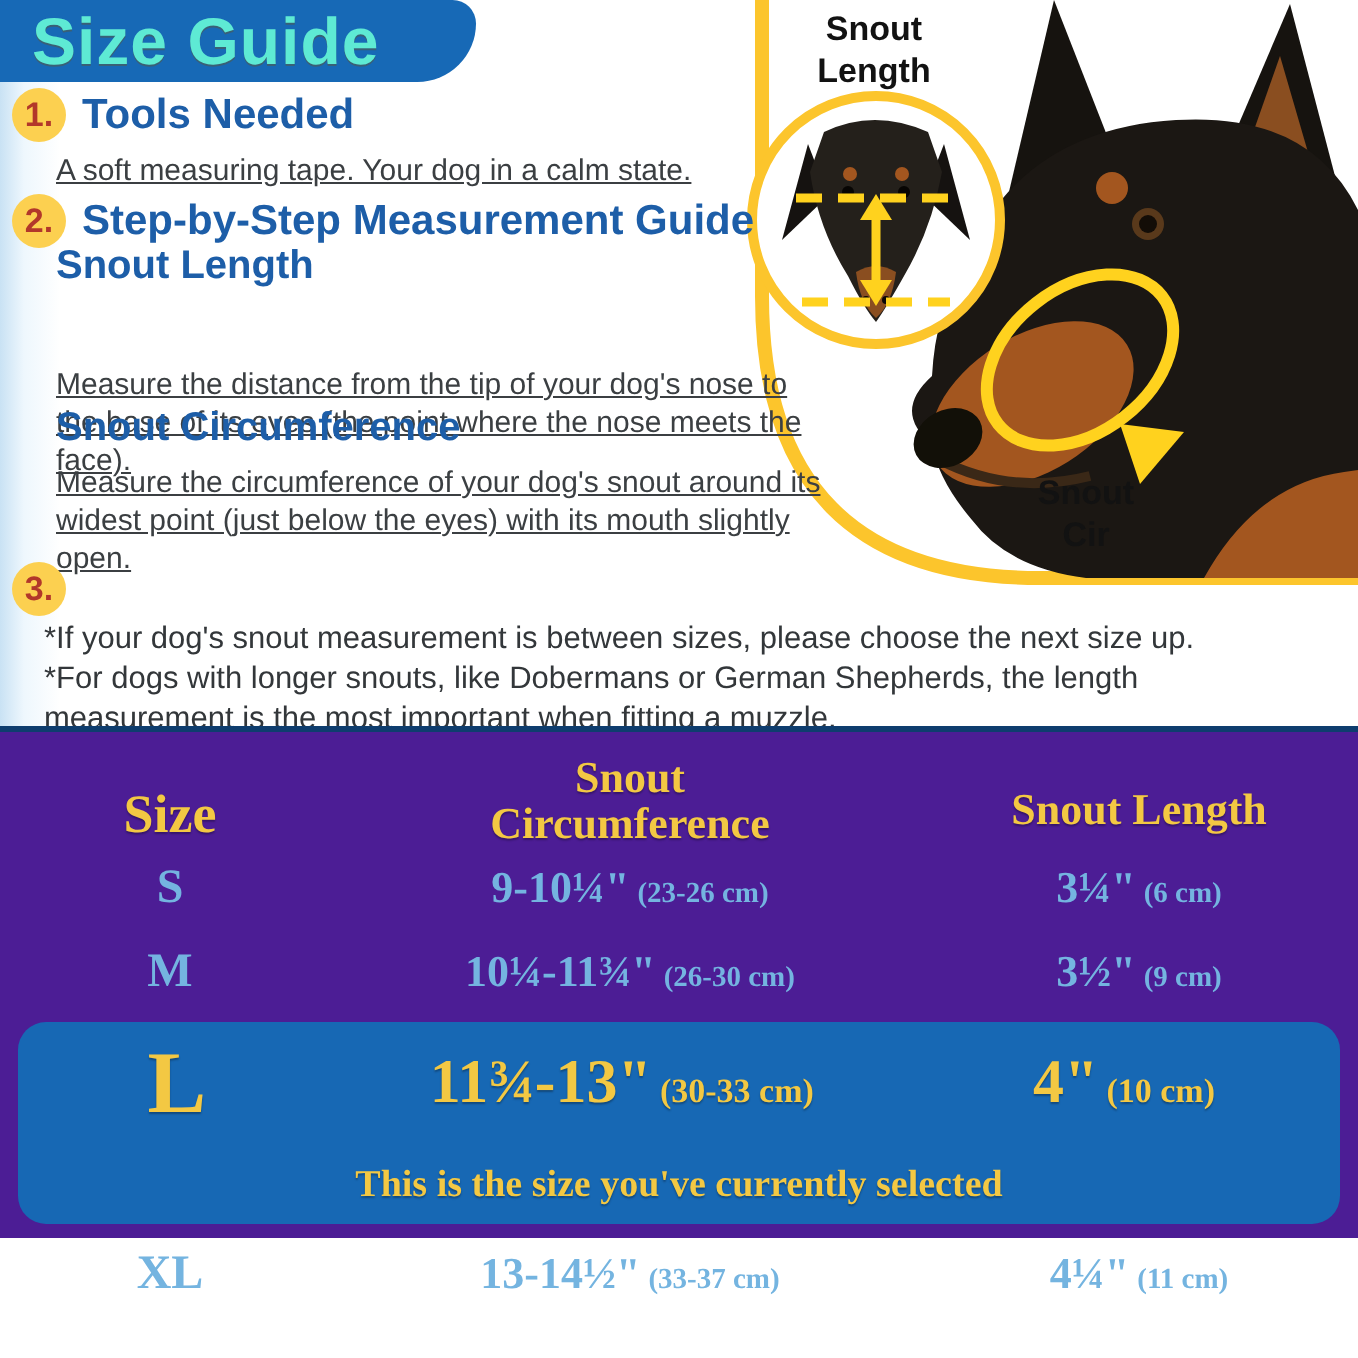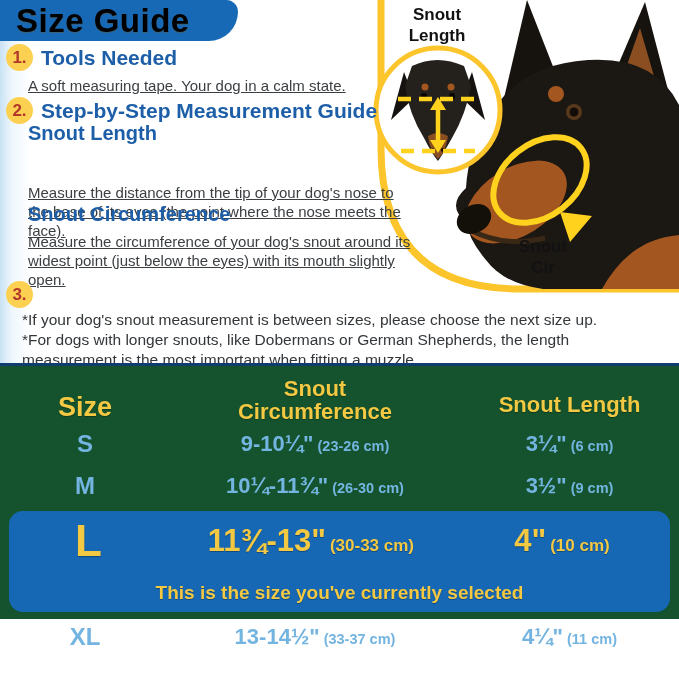--- a/index.html
+++ b/index.html
@@ -6,37 +6,37 @@
   body{font-family:"Liberation Sans","DejaVu Sans",sans-serif;width:679px;height:679px;overflow:hidden;background:#fff;}
   .page{position:relative;width:679px;height:679px;}
 
   
   .top{position:absolute;left:0;top:0;width:679px;height:363px;
        background:linear-gradient(90deg,#c9e2f4 0px,#eef7fd 12px,#ffffff 30px);}
   .deco{position:absolute;left:0;top:0;pointer-events:none;}
 
   .banner{position:absolute;left:0;top:0;width:238px;height:41px;background:#1769b6;
           border-radius:0 12px 30px 0;display:flex;align-items:center;padding-left:16px;box-sizing:border-box;}
-  .title{font-size:33px;font-weight:bold;color:#000000;letter-spacing:0.5px;
+  .title{font-size:33px;font-weight:bold;color:#5eead4;letter-spacing:0.5px;
          text-shadow:0 1px 0 rgba(120,80,0,0.35);}
 
   .step{position:absolute;display:flex;align-items:center;gap:8px;}
   .num{width:27px;height:27px;border-radius:50%;background:#fcd050;color:#b2372a;
        font-weight:bold;font-size:17px;display:flex;align-items:center;justify-content:center;flex:0 0 27px;}
   .h1{font-size:21px;font-weight:bold;color:#1d5ea8;white-space:nowrap;}
   .subhead{position:absolute;font-size:20px;font-weight:bold;color:#1d5ea8;}
   .body{position:absolute;font-size:15px;color:#3b3f42;line-height:19px;text-decoration:underline;}
   .note{position:absolute;font-size:15.5px;color:#33373a;line-height:20px;}
 
   .dog-label{position:absolute;font-size:17px;font-weight:bold;color:#121212;
              text-align:center;line-height:1.22;}
 
   
-  .table{position:absolute;left:0;top:363px;width:679px;height:256px;background:#14532d;
-         border-top:3px solid #0e3d6e;box-sizing:border-box;padding-top:7px;}
+  .table{position:absolute;left:0;top:363px;width:679px;height:256px;background:#4c1d95;
+         border-top:3px solid #0e3d6e;box-sizing:border-box;padding-top:7px;font-family:Liberation Serif, serif;}
   .thead{display:flex;align-items:flex-end;height:50px;}
   .col{text-align:center;box-sizing:border-box;}
   .col.size{width:170px;}
   .col.circ{width:290px;}
   .col.len{width:219px;}
   .hd{color:#f3c843;font-weight:bold;text-shadow:0 1px 1px rgba(0,0,0,0.3);}
   .thead .size{font-size:27px;}
   .thead .circ{font-size:22px;line-height:23px;padding:0 55px;}
   .thead .len{font-size:22px;margin-bottom:5px;}
 

